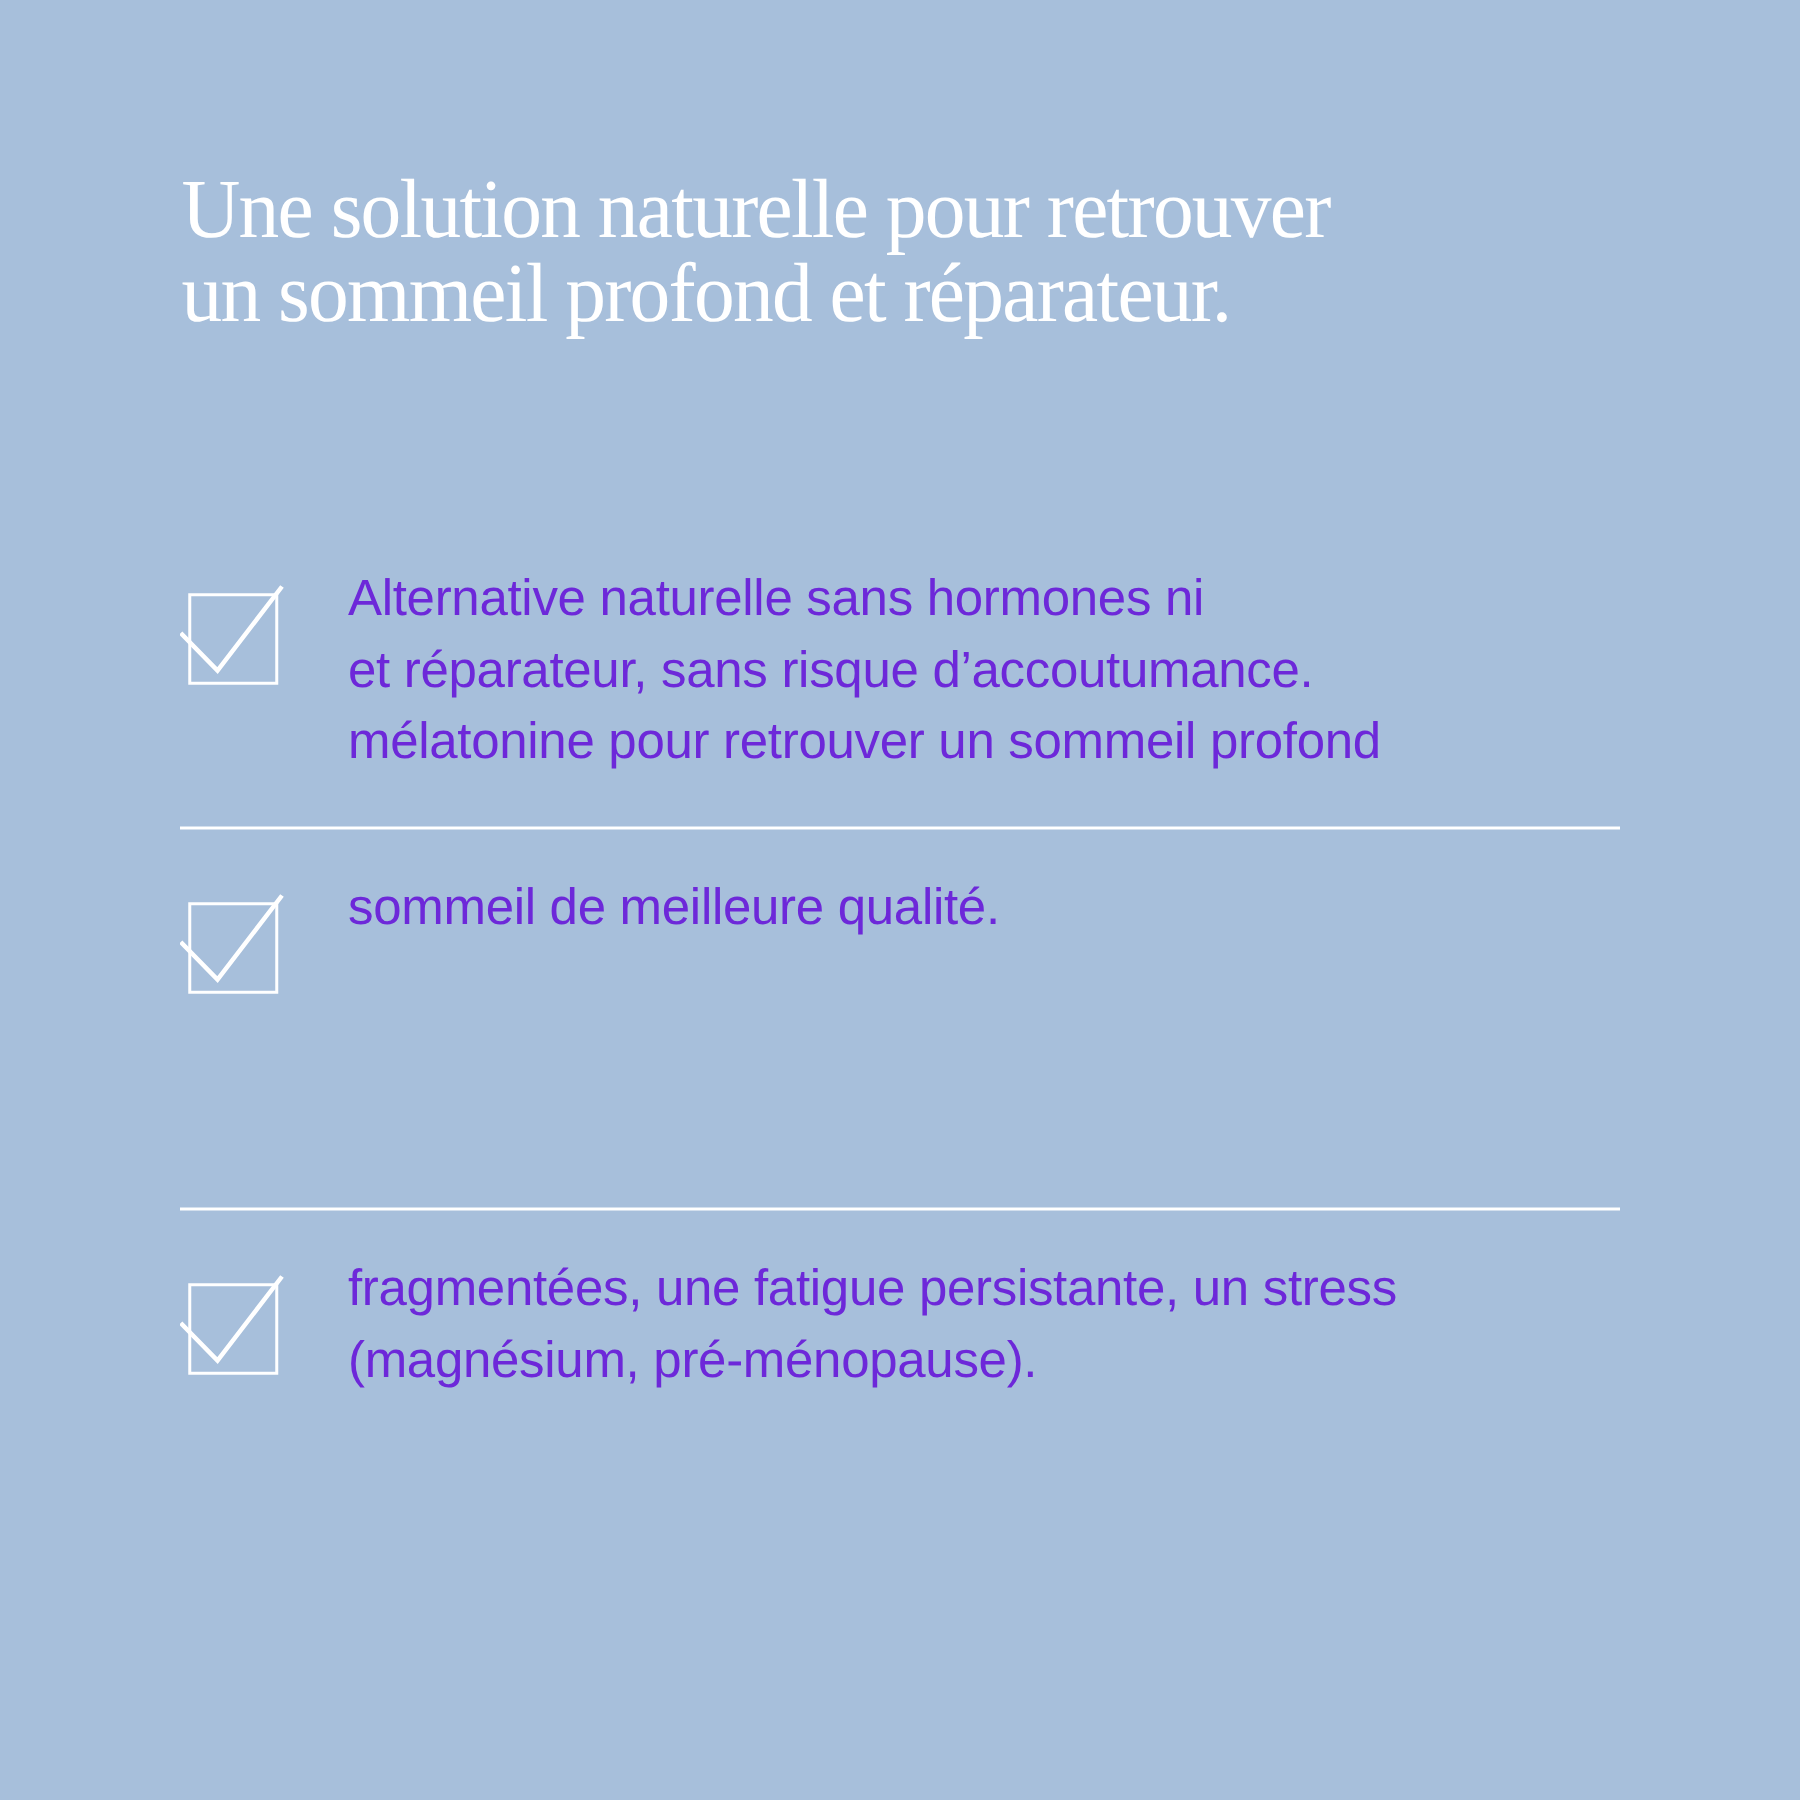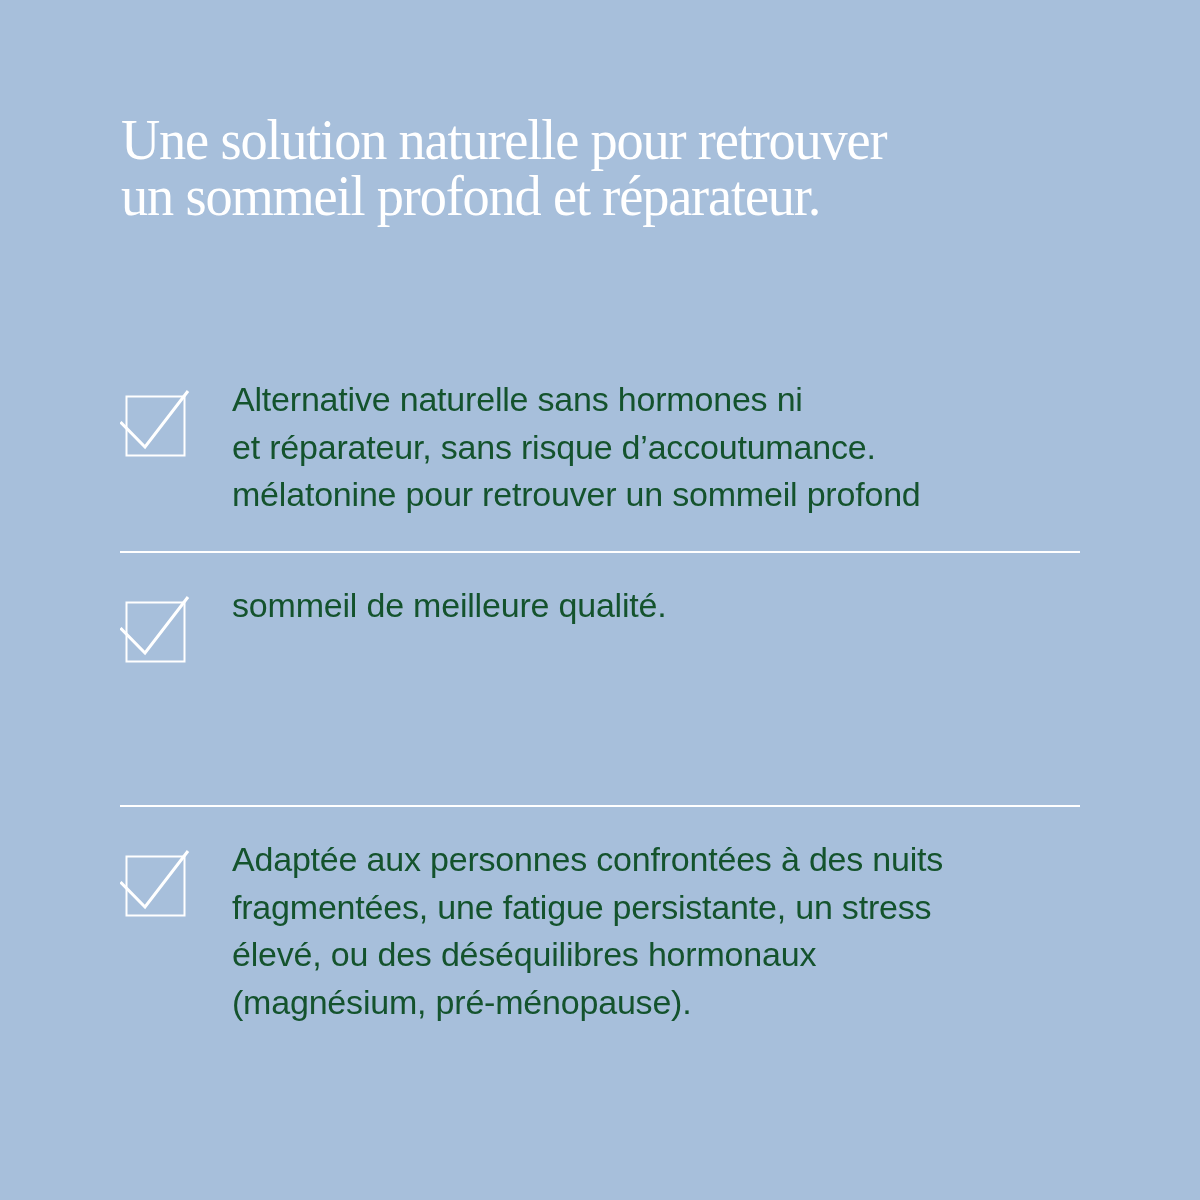--- a/index.html
+++ b/index.html
@@ -48,21 +48,21 @@
     .feature-text {
       position: absolute;
       left: 112px;
       top: 0;
       width: 880px;
       margin: 0;
       font-family: "Liberation Sans", "DejaVu Sans", sans-serif;
       font-size: 34px;
       line-height: 47.5px;
       letter-spacing: -0.2px;
-      color: #14532d;
+      color: #6d28d9;
       white-space: nowrap;
     }
     .feature-text .line {
       display: block;
     }
     .divider {
       position: absolute;
       left: 120px;
       width: 960px;
       height: 2px;
@@ -104,18 +104,16 @@
 </div>
 
 <hr class="divider" style="top:805px;">
 
 <div class="feature" style="top:849px;">
   <svg class="checkbox" viewBox="0 0 72 72">
     <rect x="6.5" y="7.5" width="58" height="59" fill="none" stroke="#ffffff" stroke-width="2"></rect>
     <polyline points="0.5,33 25,58 68,2" fill="none" stroke="#ffffff" stroke-width="3" stroke-linecap="butt" stroke-linejoin="miter"></polyline>
   </svg>
   <p class="feature-text" style="top:-13px;">
-    <span class="line">Adaptée aux personnes confrontées à des nuits</span>
     <span class="line">fragmentées, une fatigue persistante, un stress</span>
-    <span class="line">élevé, ou des déséquilibres hormonaux</span>
     <span class="line">(magnésium, pré-ménopause).</span>
   </p>
 </div>
 
 </body></html>

